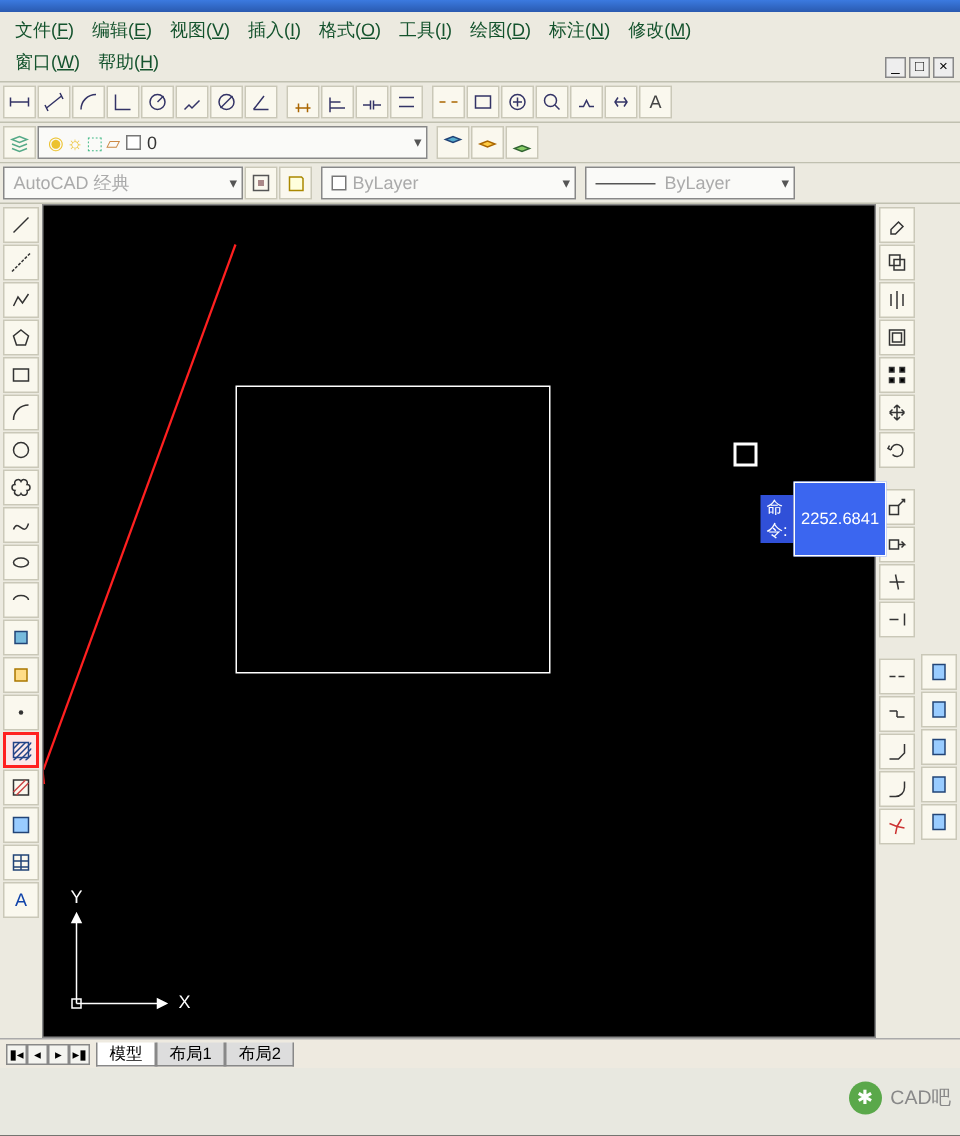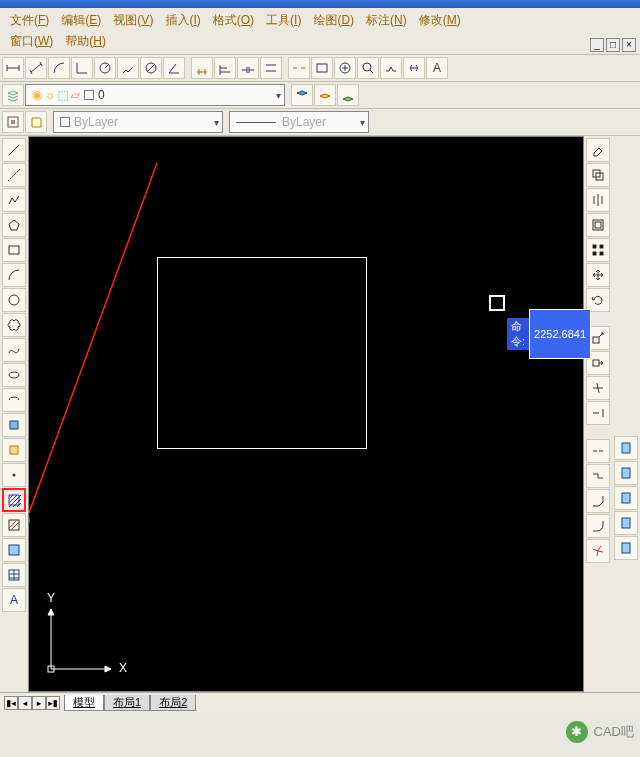--- a/index.html
+++ b/index.html
@@ -20,21 +20,21 @@
   display: flex;
   flex-wrap: wrap;
   padding: 2px 4px;
   background: #eceae0;
   border-bottom: 1px solid #c0c0b0;
   position: relative;
 }
 .menu-item {
   padding: 2px 6px;
   cursor: pointer;
-  color: #a16207;
+  color: #14532d;
 }
 .menu-item u { text-decoration: underline; }
 .winctl {
   position: absolute;
   right: 4px;
   bottom: 2px;
   display: flex;
   gap: 2px;
 }
 .winbtn {
@@ -177,21 +177,20 @@
   line-height: 12px;
   text-align: center;
   cursor: pointer;
 }
 .tab {
   padding: 0 8px;
   border: 1px solid #888;
   border-top: none;
   background: #fff;
   cursor: pointer;
-  text-decoration: underline;
 }
 .tab.inactive { background: #ddd; }
 .watermark {
   position: absolute;
   right: 6px;
   bottom: 14px;
   display: flex;
   align-items: center;
   gap: 6px;
   color: #888;
@@ -359,20 +358,23 @@
       </svg>
     </div>
   <div class="tb-btn">
       <svg class="ico" viewBox="0 0 14 14">
         <path d="M2 11l5-2 5 2-5 2z" fill="#8c6" stroke="#363"></path>
       </svg>
     </div>
 </div>
 
 <div class="toolbar-row">
+  <div class="dropdown" style="min-width:160px">
+      <span>AutoCAD 经典</span>
+    </div>
   <div class="tb-btn">
       <svg class="ico" viewBox="0 0 14 14">
         <rect x="2" y="2" width="10" height="10" stroke="#555" fill="none"></rect>
         <path d="M5 5h4v4h-4z" fill="#a88"></path>
       </svg>
     </div>
   <div class="tb-btn">
       <svg class="ico" viewBox="0 0 14 14">
         <path d="M3 12V3h8l1 1v8z" fill="#ffd" stroke="#a80"></path>
       </svg>
@@ -492,21 +494,21 @@
     <svg class="arrow-line">
       <defs>
           <marker id="ah" markerWidth="8" markerHeight="8" refX="6" refY="3" orient="auto">
             <path d="M0 0L6 3L0 6z" fill="#ff2020"></path>
           </marker>
         </defs>
       <line x1="0" y1="376" x2="128" y2="26" stroke="#ff2020" stroke-width="1.5" marker-start="url(#ah)"></line>
     </svg>
     <div class="rect-shape" style="left:128px;top:120px;width:210px;height:192px"></div>
     <div class="cursor-box" style="left:460px;top:158px"></div>
-    <div class="tooltip" style="left:478px;top:172px">
+    <div class="tooltip" style="left:478px;top:184px">
       <span class="tooltip-label">命令:</span>
       <span class="tooltip-val">2252.6841</span>
     </div>
     <div class="ucs">
       <svg width="90" height="90">
           <path d="M12 78 h60 M12 78 v-60 M72 78l-6-3v6z M12 18l-3 6h6z" stroke="#fff" fill="#fff"></path>
           <rect x="9" y="75" width="6" height="6" fill="none" stroke="#fff"></rect>
         </svg>
       <span class="ucs-label" style="left:80px;top:70px">X</span>
       <span class="ucs-label" style="left:8px;top:0">Y</span>

